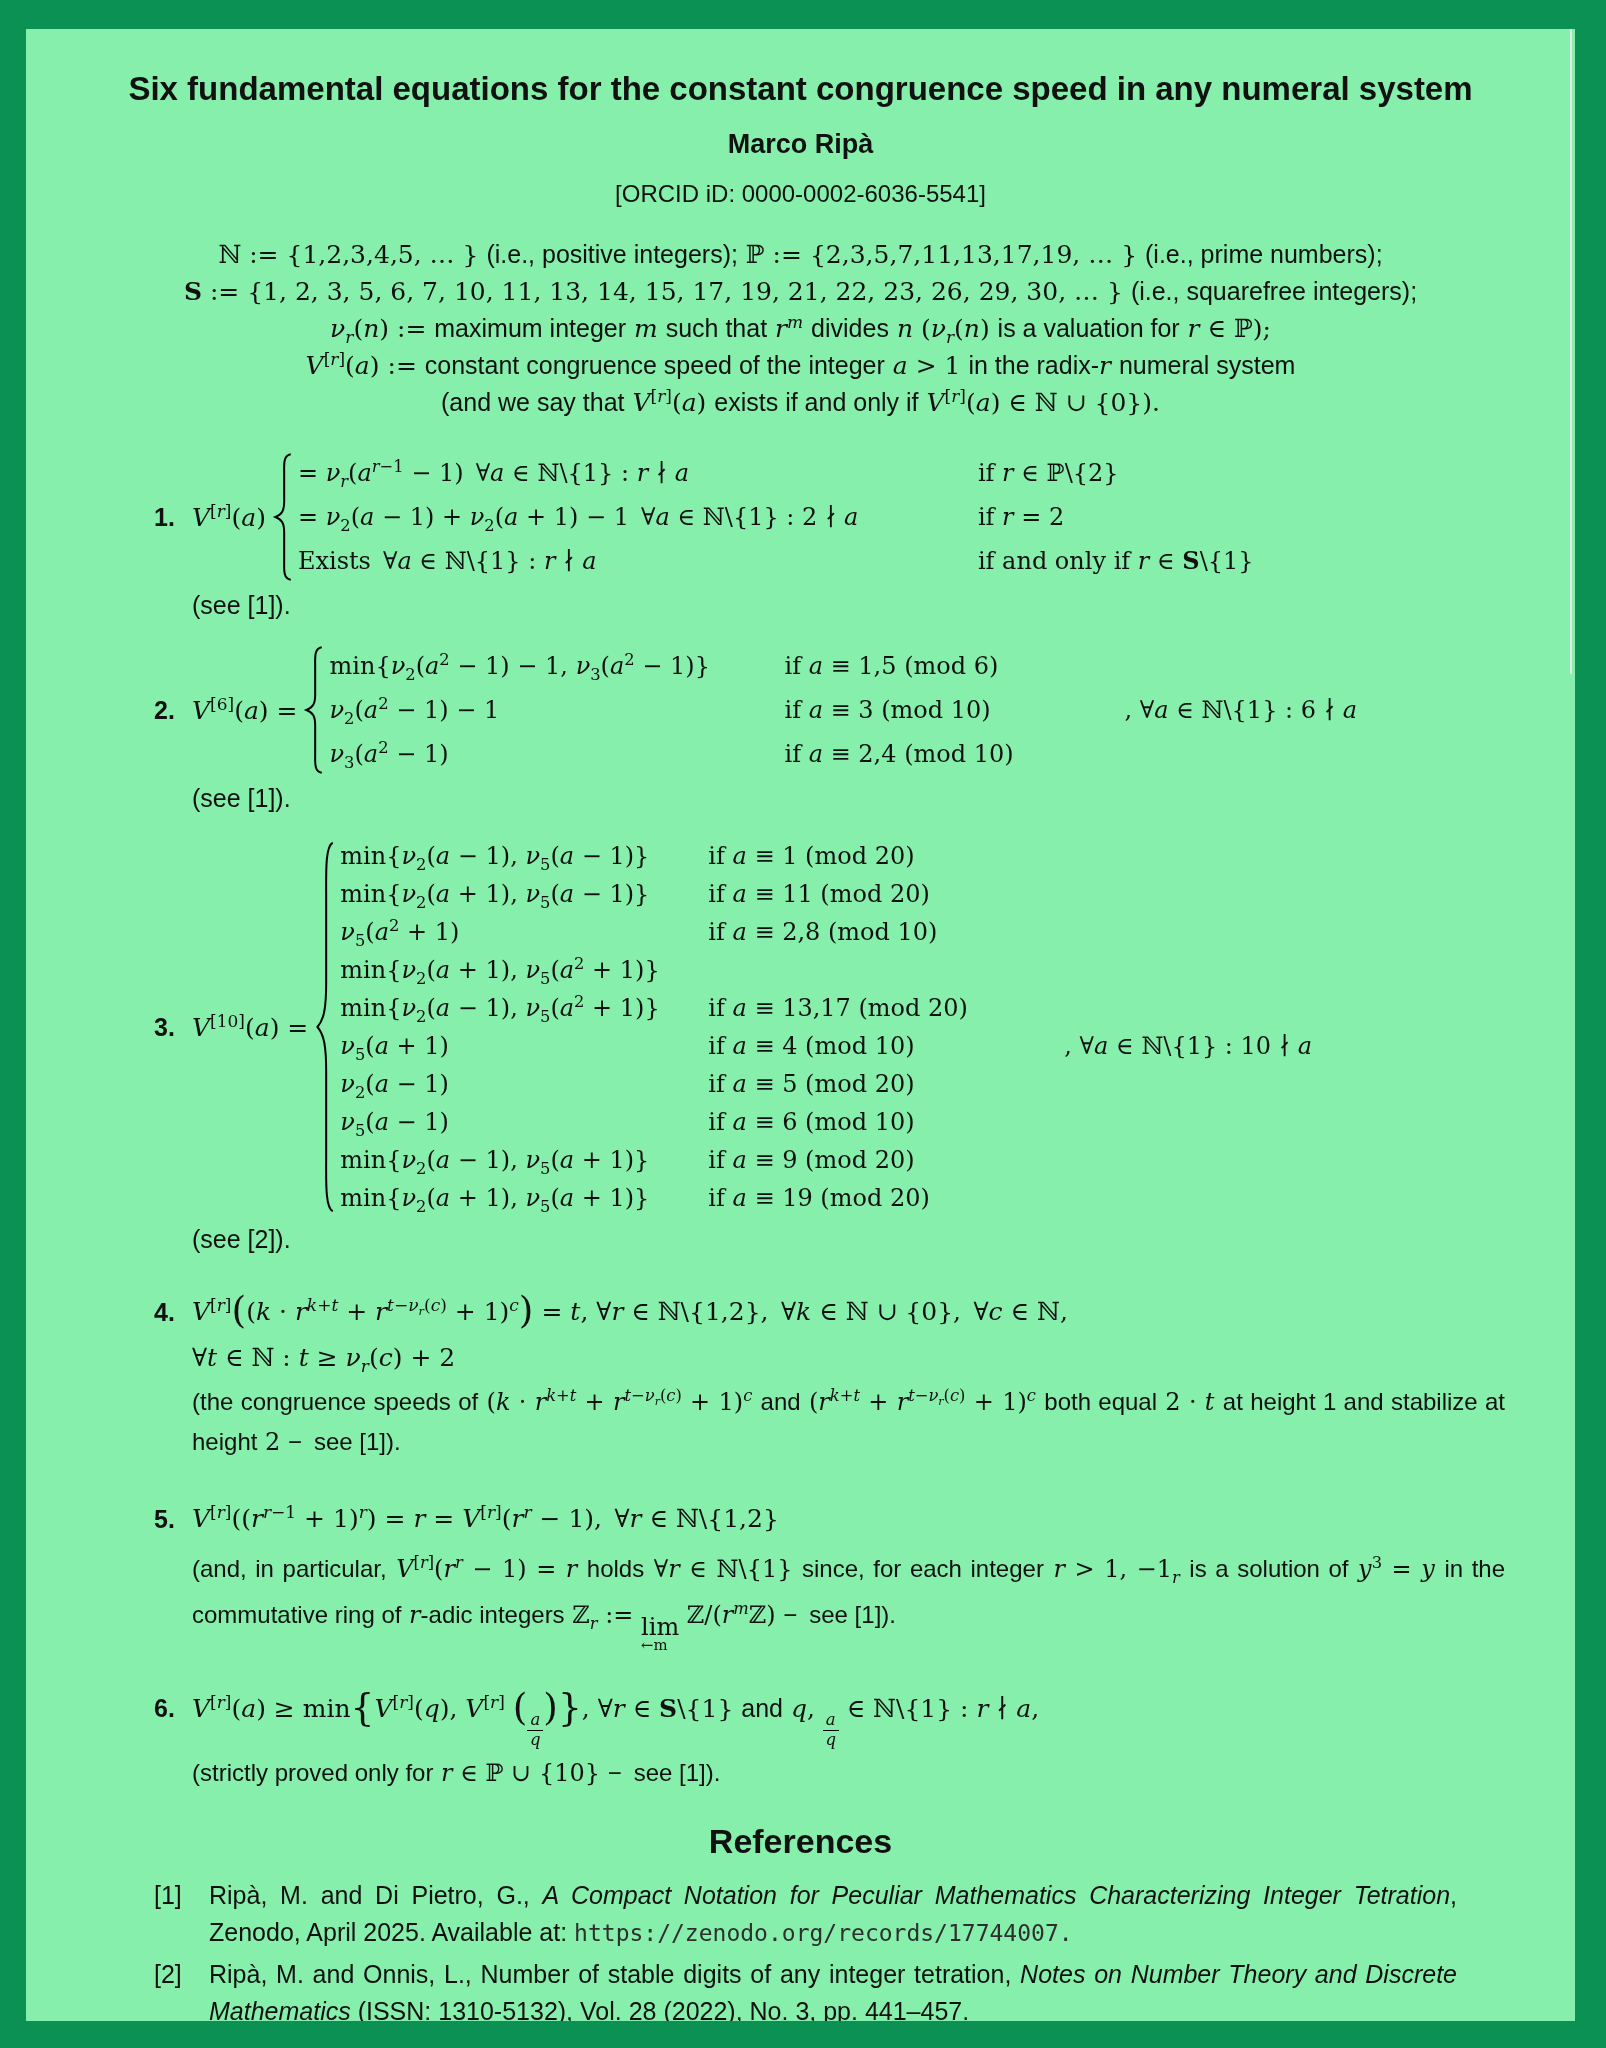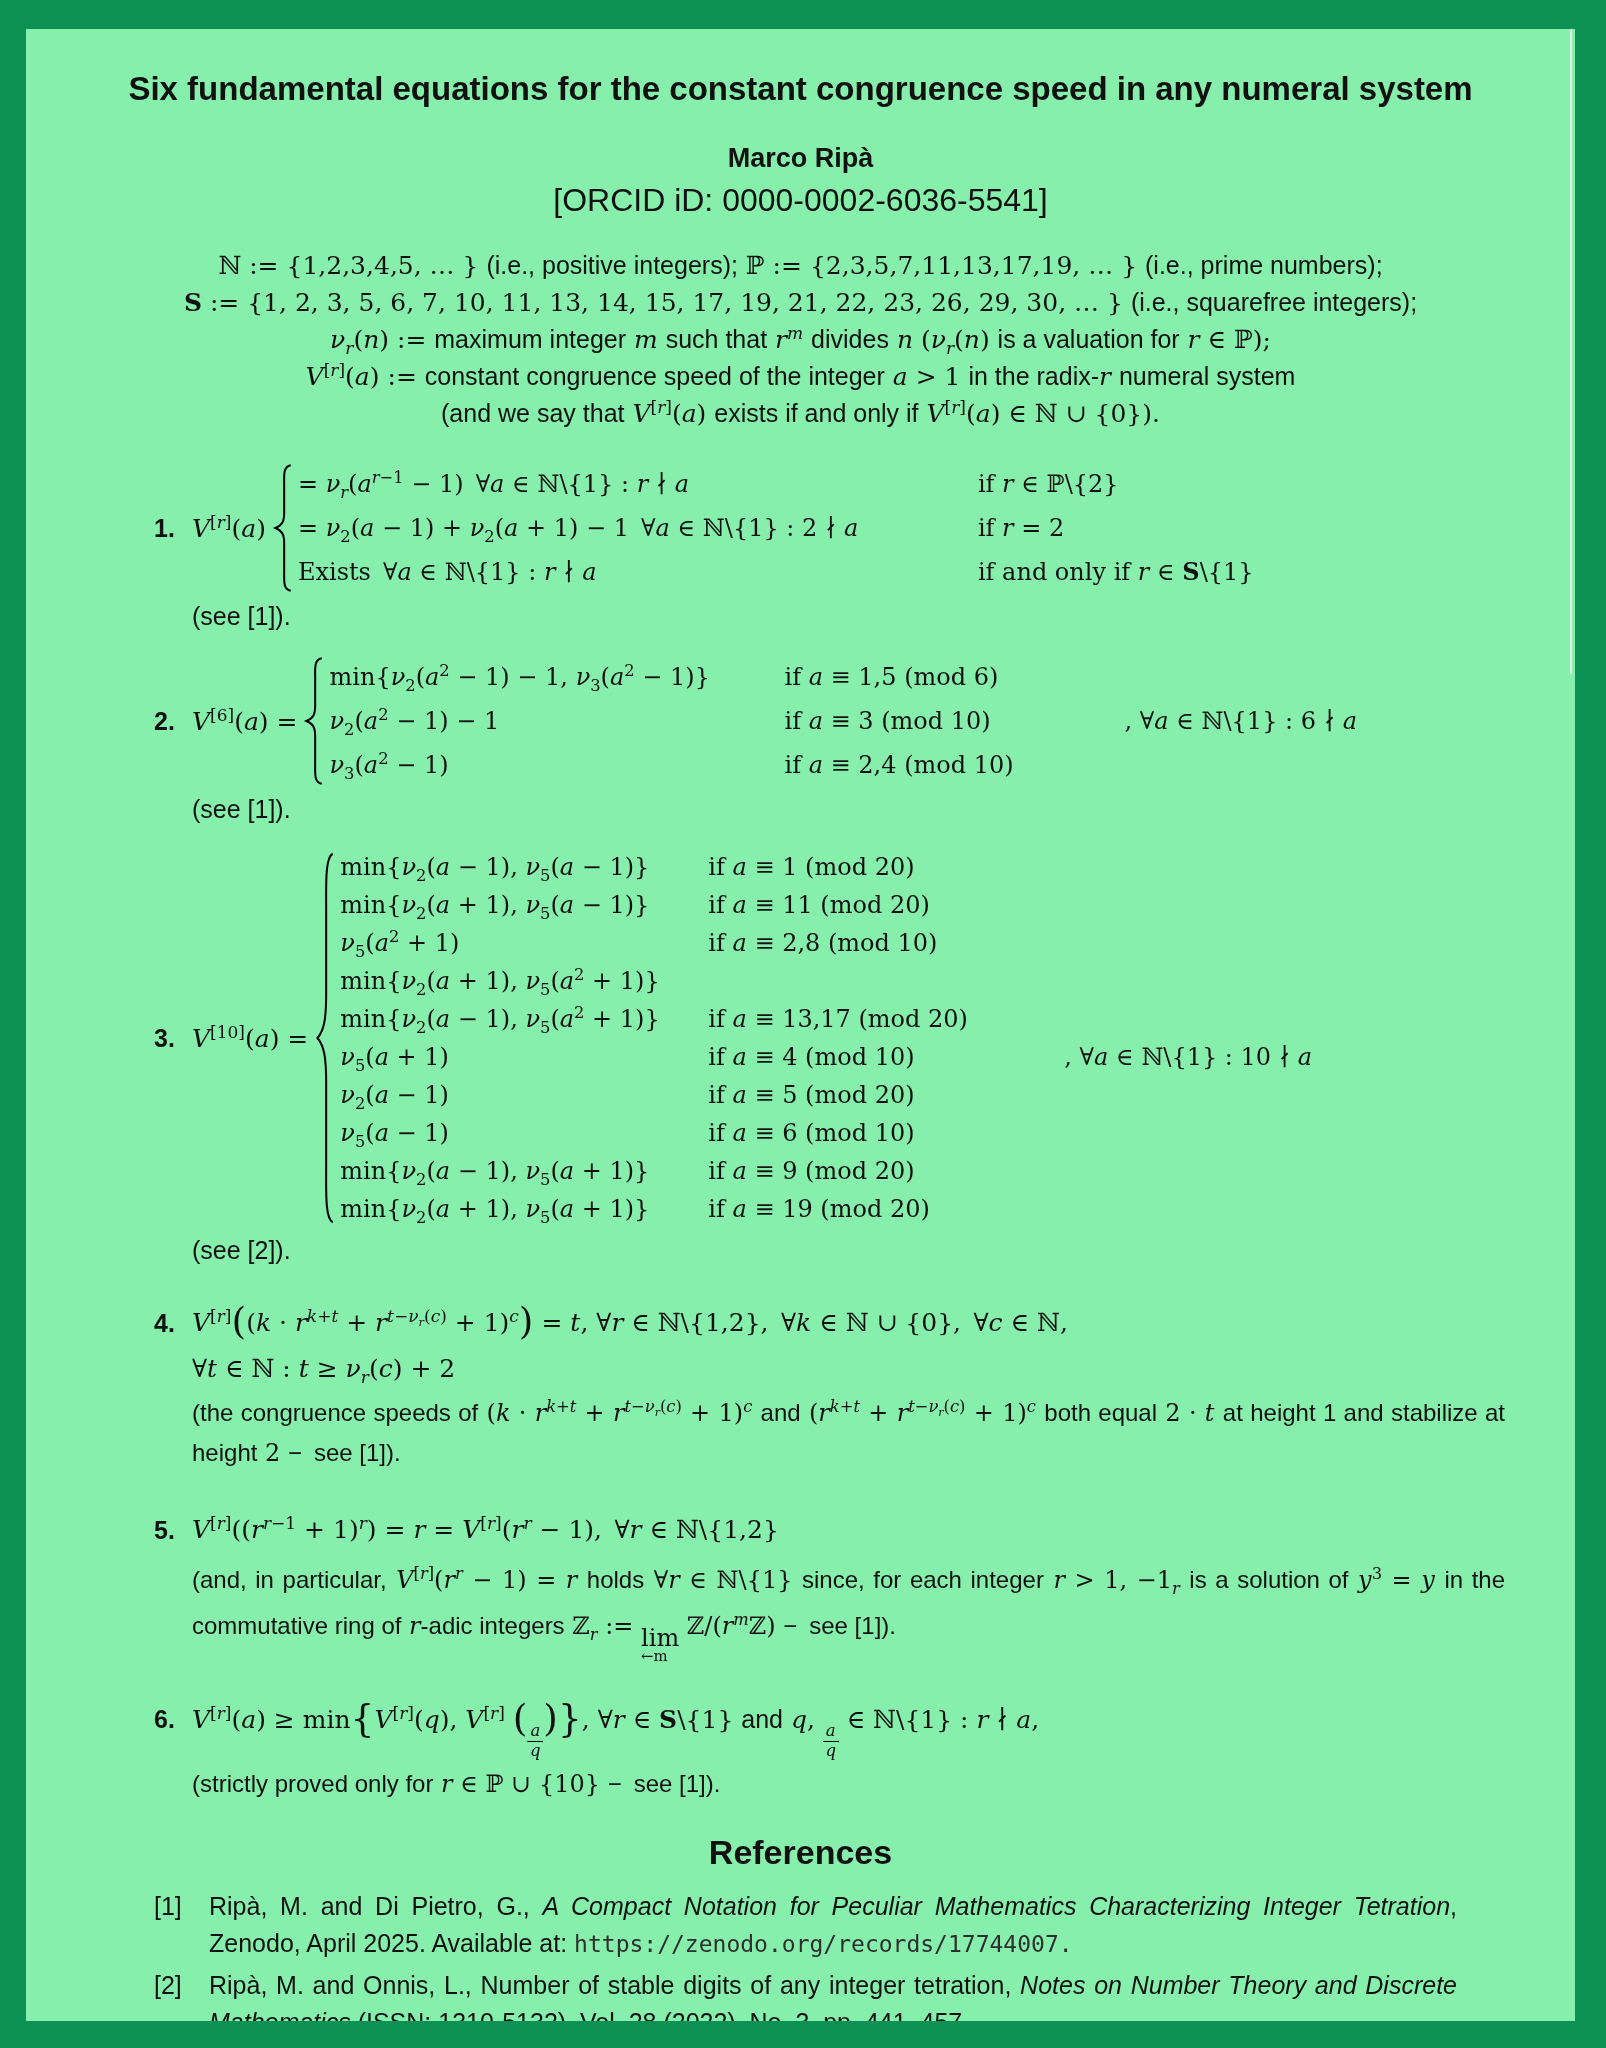--- a/index.html
+++ b/index.html
@@ -7,22 +7,22 @@
     width:1606px;height:2048px;position:relative;
     background:#0a9153;overflow:hidden;
     font-family:"Liberation Sans",sans-serif;color:#111;
   }
   .page{
     position:absolute;left:26px;top:29px;right:31px;bottom:27px;
     background:#86efac;overflow:hidden;
   }
   .edge{position:absolute;top:0;right:3px;width:2px;height:645px;background:#e3e8e5}
   .title{margin:40px 80px 0 80px;text-align:center;font-size:33px;font-weight:bold;line-height:40px}
-  .author{margin-top:34px;text-align:center;font-size:27px;font-weight:bold}
-  .orcid{margin-top:8px;text-align:center;font-size:32px}
+  .author{margin-top:20px;text-align:center;font-size:27px;font-weight:bold}
+  .orcid{margin-top:20px;text-align:center;font-size:24px}
   
   .m,.defs,.note{font-family:"DejaVu Serif","DejaVu Sans",serif}
   .tx{font-family:"Liberation Sans",sans-serif}
   .defs{margin-top:28px;text-align:center;font-size:25px;line-height:36px}
   .defs .def-line{white-space:nowrap}
   sup{font-size:68%;line-height:0}
   sub{font-size:68%;line-height:0}
   .bb{font-family:"DejaVu Serif",serif;font-weight:bold;font-style:normal}
   .big{font-size:150%;line-height:0;vertical-align:-3px}
   .mono{font-family:"DejaVu Sans Mono","Liberation Mono",monospace;font-size:23px;color:#2e2e2e}

